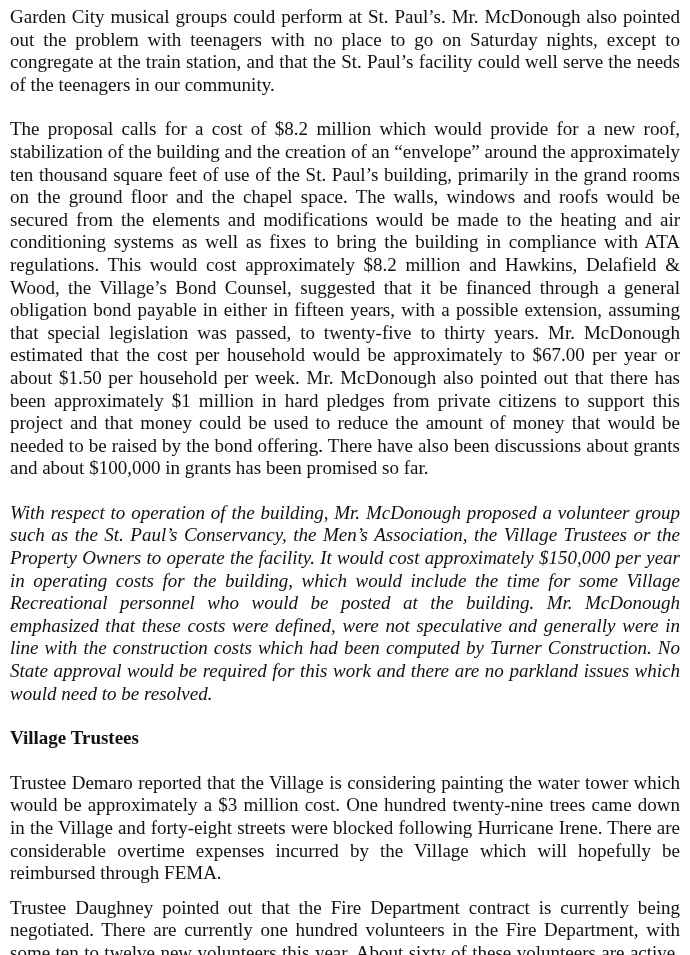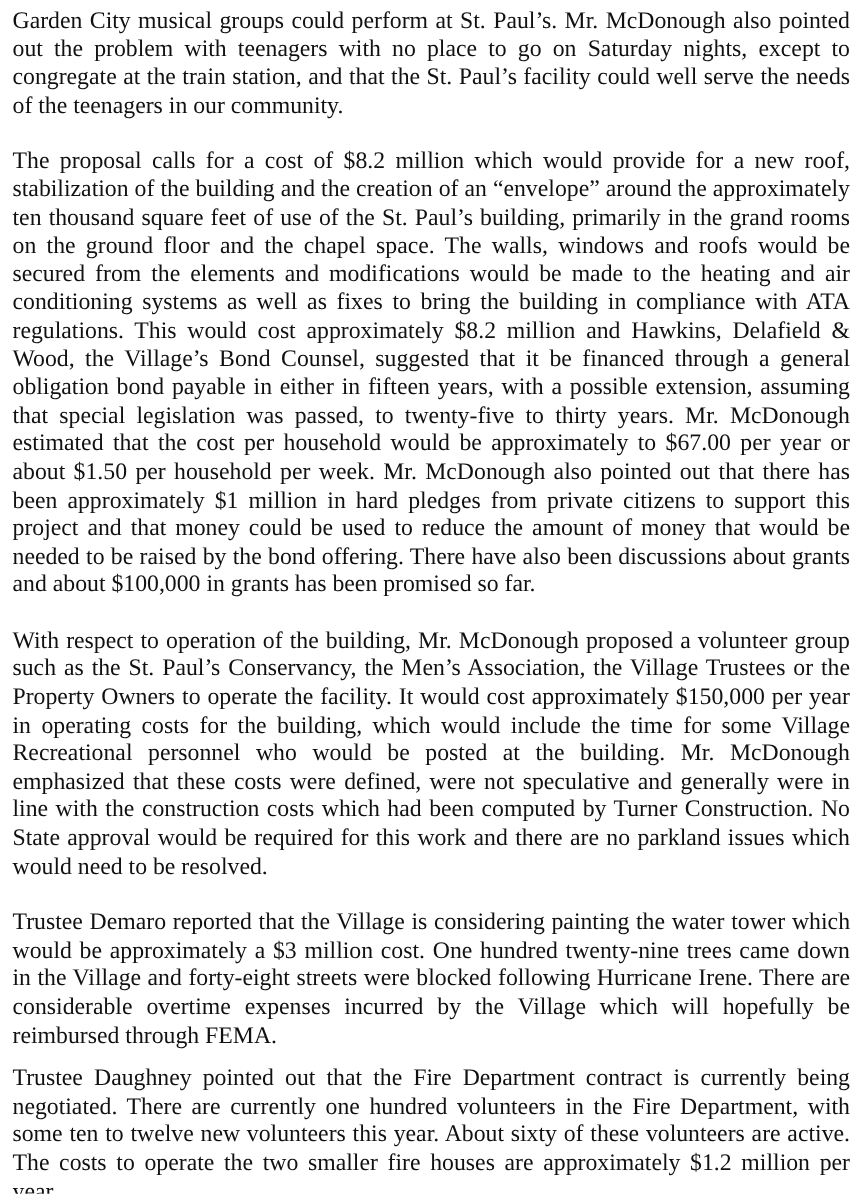--- a/index.html
+++ b/index.html
@@ -22,31 +22,32 @@
       font-size: 19px;
       line-height: 22.6px;
       color: #111111;
       text-align: justify;
     }
     .para {
       margin: 0 0 22px 0;
     }
     .para.p1 { margin-bottom: 22px; }
     .para.p2 { margin-bottom: 22px; }
-    .para.p3 { margin-bottom: 22px; }
+    .para.p3 { margin-bottom: 22px; font-style: italic; }
     .heading {
       font-weight: bold;
       margin: 0 0 22px 0;
       text-align: left;
     }
     .para.p4 { margin-bottom: 12px; }
     .para.p5 { margin-bottom: 0; margin-top: 10px; }
   </style>
 </head>
 <body>
 
 <div class="page">
   <p class="para p1">Garden City musical groups could perform at St. Paul’s.  Mr. McDonough also pointed out the problem with teenagers with no place to go on Saturday nights, except to congregate at the train station, and that the St. Paul’s facility could well serve the needs of the teenagers in our community.</p>
   <p class="para p2">The proposal calls for a cost of $8.2 million which would provide for a new roof, stabilization of the building and the creation of an “envelope” around the approximately ten thousand square feet of use of the St. Paul’s building, primarily in the grand rooms on the ground floor and the chapel space.  The walls, windows and roofs would be secured from the elements and modifications would be made to the heating and air conditioning systems as well as fixes to bring the building in compliance with ATA regulations.  This would cost approximately $8.2 million and Hawkins, Delafield &amp; Wood, the Village’s Bond Counsel, suggested that it be financed through a general obligation bond payable in either in fifteen years, with a possible extension, assuming that special legislation was passed, to twenty-five to thirty years.   Mr. McDonough estimated that the cost per household would be approximately to $67.00 per year or about $1.50 per household per week.  Mr. McDonough also pointed out that there has been approximately $1 million in hard pledges from private citizens to support this project and that money could be used to reduce the amount of money that would be needed to be raised by the bond offering.  There have also been discussions about grants and about $100,000 in grants has been promised so far.</p>
   <p class="para p3">With respect to operation of the building, Mr. McDonough proposed a volunteer group such as the St. Paul’s Conservancy, the Men’s Association, the Village Trustees or the Property Owners to operate the facility.  It would cost approximately $150,000 per year in operating costs for the building, which would include the time for some Village Recreational personnel who would be posted at the building.   Mr. McDonough emphasized that these costs were defined, were not speculative and generally were in line with the construction costs which had been computed by Turner Construction.  No State approval would be required for this work and there are no parkland issues which would need to be resolved.</p>
+  <div class="heading">Village Trustees</div>
   <p class="para p4">Trustee Demaro reported that the Village is considering painting the water tower which would be approximately a $3 million cost.  One hundred twenty-nine trees came down in the Village and forty-eight streets were blocked following Hurricane Irene.  There are considerable overtime expenses incurred by the Village which will hopefully be reimbursed through FEMA.</p>
   <p class="para p5">Trustee Daughney pointed out that the Fire Department contract is currently being negotiated.  There are currently one hundred volunteers in the Fire Department, with some ten to twelve new volunteers this year.  About sixty of these volunteers are active.  The costs to operate the two smaller fire houses are approximately $1.2 million per year.</p>
 </div>
 
 </body></html>

